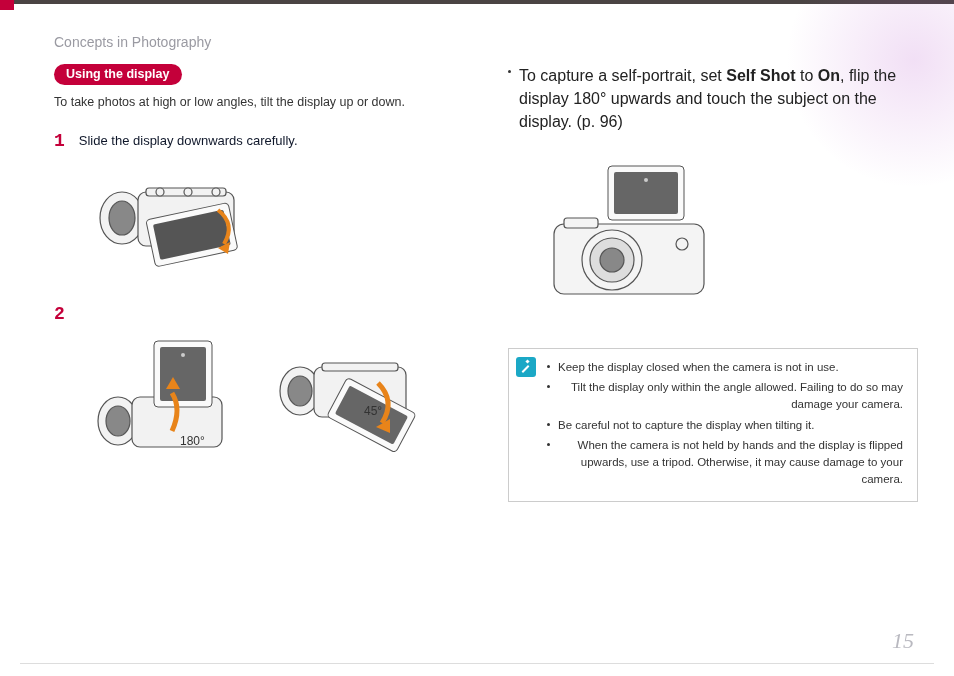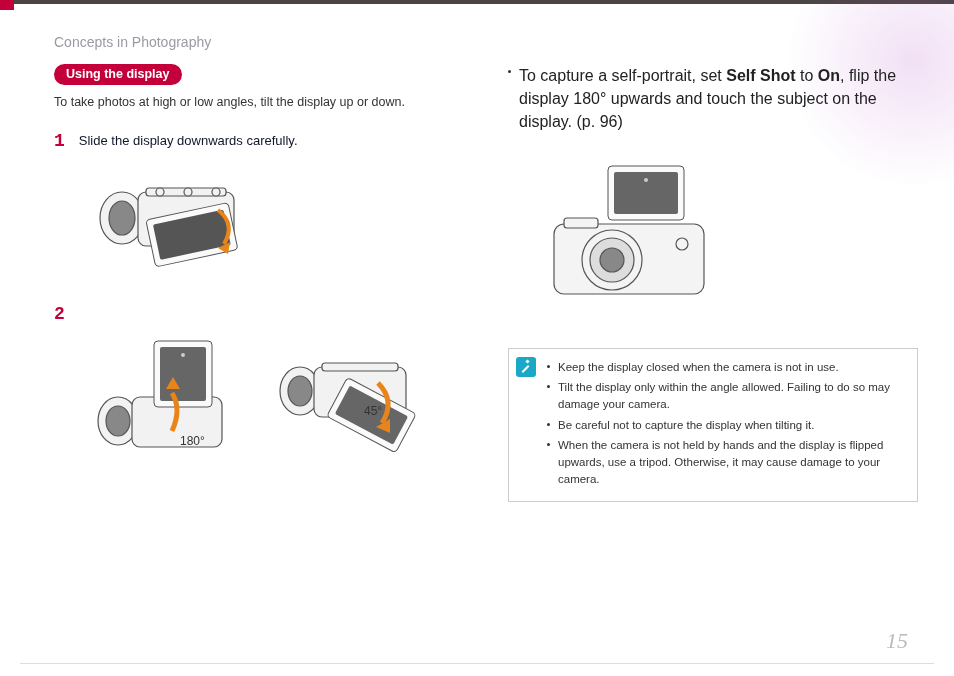--- a/index.html
+++ b/index.html
@@ -137,25 +137,26 @@
     transform: rotate(45deg);
   }
   .note-body {
     flex: 1;
     padding: 10px 14px 10px 4px;
   }
   .note-body .bullet-line {
     font-size: 11.5px;
     color: #333;
     margin-bottom: 4px;
+    text-align: right;
   }
   .page-number {
     position: absolute;
     bottom: 22px;
-    right: 46px;
+    right: 40px;
     font-family: Georgia, "Times New Roman", serif;
     font-style: italic;
     font-size: 22px;
     color: #b9b9c0;
   }
   .page-line {
     position: absolute;
     bottom: 12px;
     left: 20px; right: 20px;
     height: 1px;

